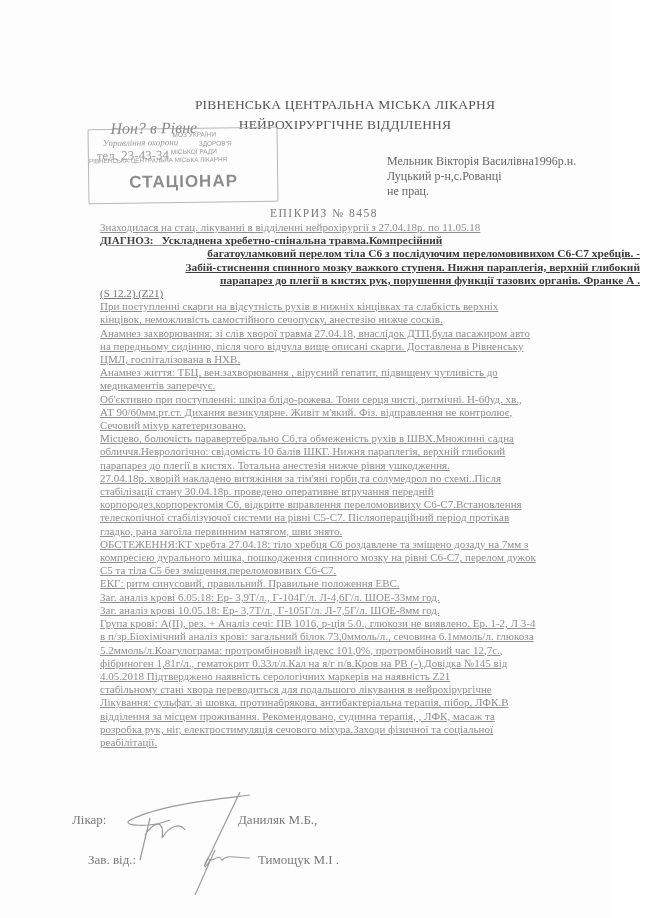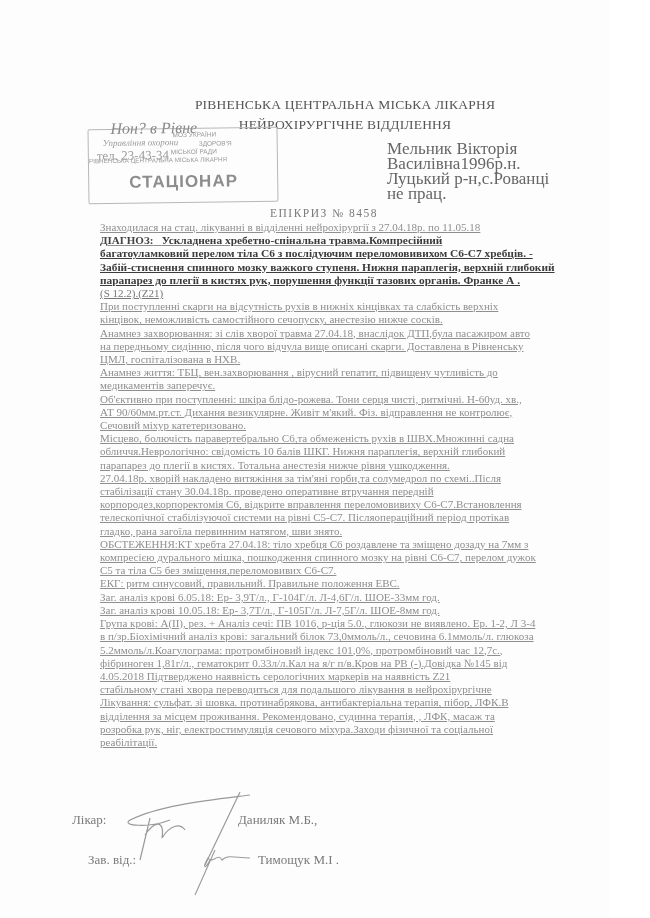--- a/index.html
+++ b/index.html
@@ -21,28 +21,28 @@
       color: #9a9a9a;
     }
     .stamp .hw { position: absolute; left: 22px; top: -10px; font-style: italic; font-size: 16px; color: #8a8a8a; }
     .stamp .s1 { position: absolute; left: 84px; top: 2px; font-family: "Liberation Sans", sans-serif; font-size: 6.5px; }
     .stamp .s2 { position: absolute; left: 14px; top: 8px; font-size: 9px; font-style: italic; }
     .stamp .s2b { position: absolute; left: 110px; top: 11px; font-family: "Liberation Sans", sans-serif; font-size: 6.5px; }
     .stamp .s3 { position: absolute; left: 8px; top: 18px; font-size: 13px; }
     .stamp .s3b { position: absolute; left: 82px; top: 19px; font-family: "Liberation Sans", sans-serif; font-size: 6.5px; }
     .stamp .s4 { position: absolute; left: 0px; top: 27px; font-family: "Liberation Sans", sans-serif; font-size: 6.3px; white-space: nowrap; }
     .stamp .s5 { position: absolute; left: 40px; top: 43px; font-family: "Liberation Sans", sans-serif; font-weight: bold; font-size: 17px; letter-spacing: 1px; color: #8d8d8d; }
-    .patient { position: absolute; left: 387px; top: 141px; font-size: 17px; line-height: 15px; color: #666; }
+    .patient { position: absolute; left: 387px; top: 154px; font-size: 12px; line-height: 15px; color: #666; }
     .title { position: absolute; left: 270px; top: 207px; font-size: 11.5px; color: #7a7a7a; letter-spacing: 1.5px; }
     .body-text {
       position: absolute; left: 100px; top: 221px; width: 540px;
       font-size: 11px; line-height: 13.2px; color: #8f8f8f;
     }
     .body-text p { margin: 0; white-space: nowrap; text-decoration: underline; }
-    .dx { color: #3c3c3c; font-weight: bold; font-size: 11.4px; }
+    .dx { color: #3c3c3c; font-weight: bold; font-size: 11.4px; text-align: right; }
     .dxlabel { font-weight: bold; color: #444; }
     .sig { position: absolute; font-size: 13px; color: #7a7a7a; }
     .signature svg { position: absolute; }
   </style>
 </head>
 <body>
 
 <div class="page">
 
   <div class="hdr hdr1">РІВНЕНСЬКА ЦЕНТРАЛЬНА МІСЬКА ЛІКАРНЯ</div>

